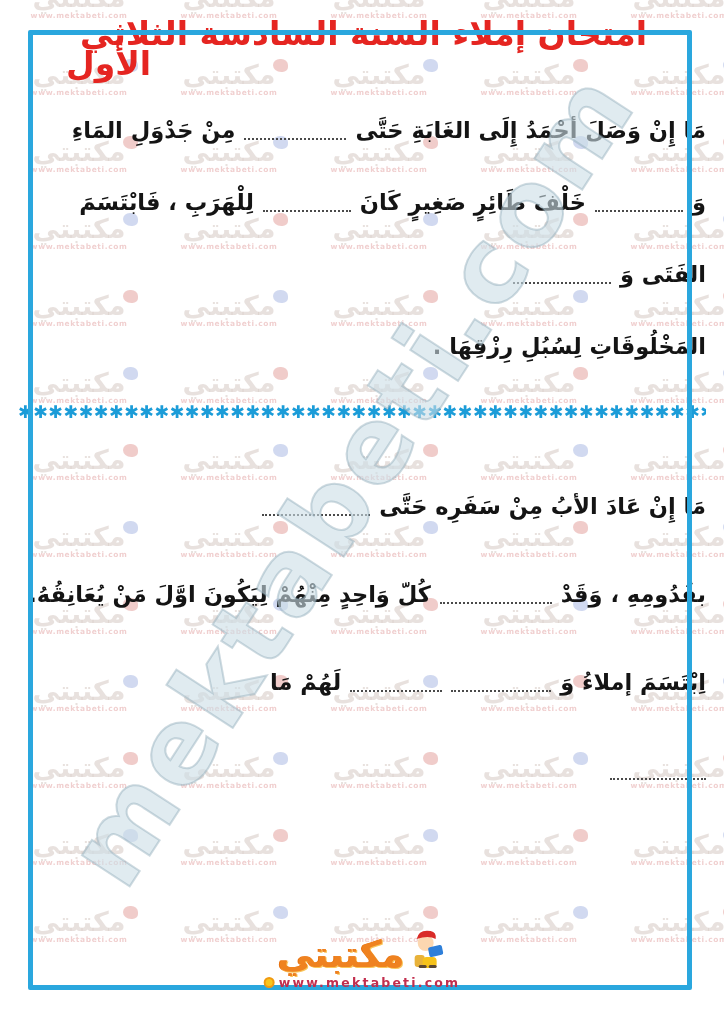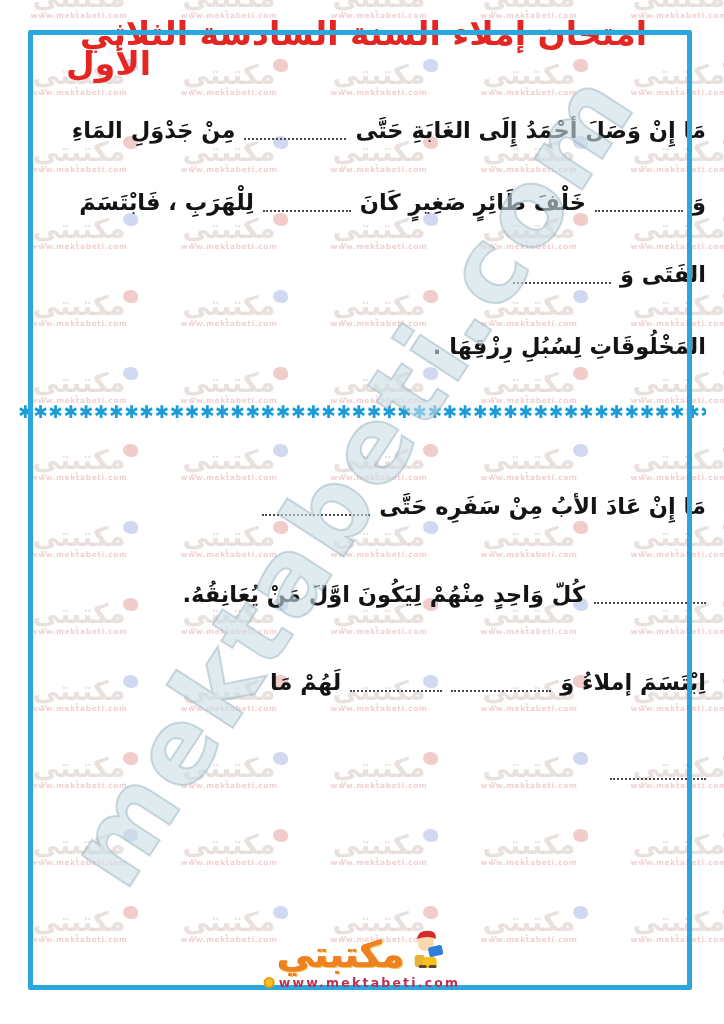--- a/index.html
+++ b/index.html
@@ -541,20 +541,21 @@
     </div>
 
   <div class="asterisk-sep" style="color: rgb(27, 156, 216);">✱✱✱✱✱✱✱✱✱✱✱✱✱✱✱✱✱✱✱✱✱✱✱✱✱✱✱✱✱✱✱✱✱✱✱✱✱✱✱✱✱✱✱✱✱✱</div>
 
   <div class="paragraph p2">
       <div class="text-line">
         <span class="seg">مَا إِنْ عَادَ الأبُ مِنْ سَفَرِه حَتَّى</span>
         <span class="blank" style="width: 108px;"></span>
       </div>
       <div class="text-line">
+        <span class="seg">بقُدُومِهِ ، وَقَدْ</span>
         <span class="blank" style="width: 112px;"></span>
         <span class="seg">كُلّ وَاحِدٍ مِنْهُمْ لِيَكُونَ اوَّلَ مَنْ يُعَانِقُهُ.</span>
       </div>
       <div class="text-line">
         <span class="seg">اِبْتَسَمَ إملاءُ وَ</span>
         <span class="blank" style="width: 100px;"></span>
         <span class="blank" style="width: 92px;"></span>
         <span class="seg">لَهُمْ مَا</span>
       </div>
       <div class="text-line">

